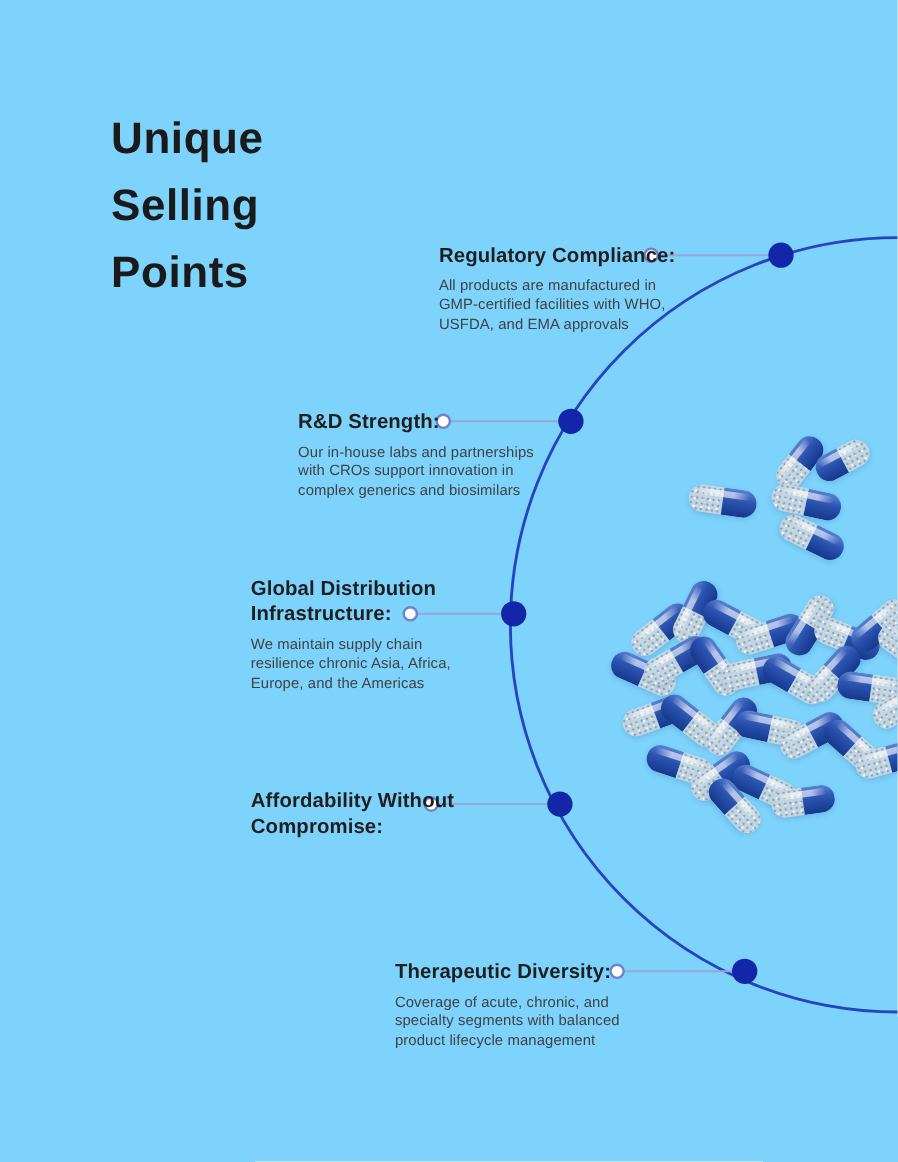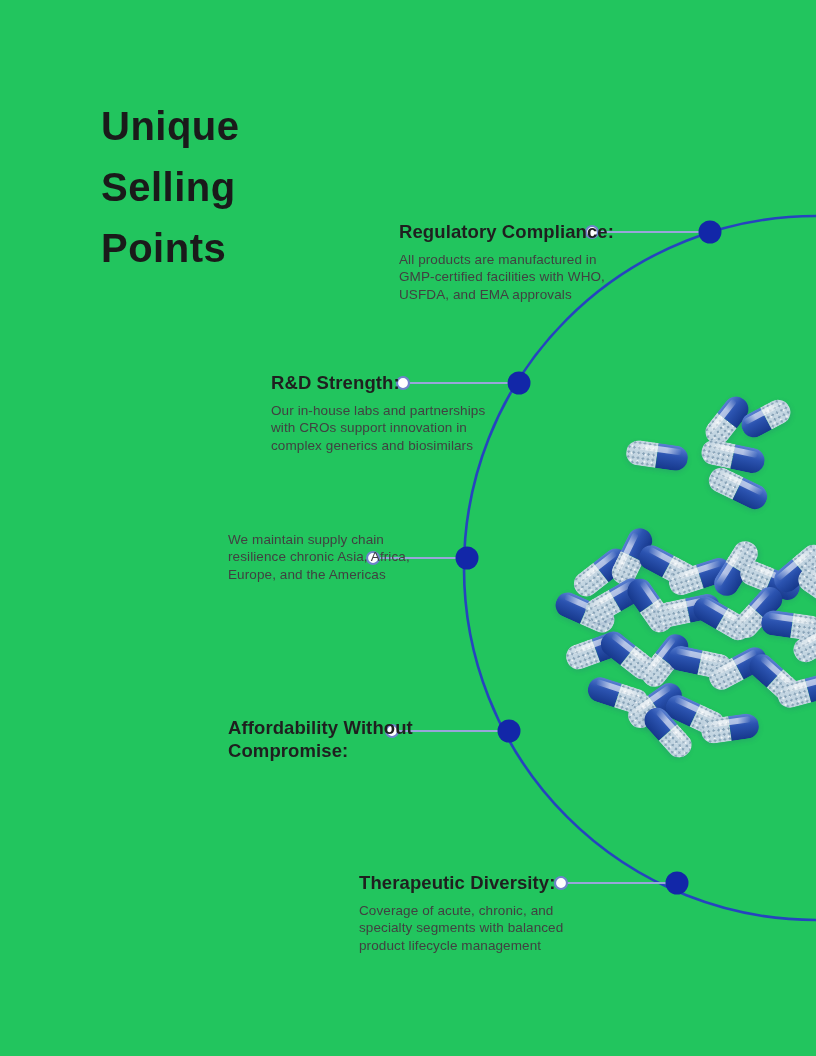--- a/index.html
+++ b/index.html
@@ -1,18 +1,18 @@
 <!DOCTYPE html>
 <html><head>
 <meta charset="utf-8">
 <style>
   html,body{margin:0;padding:0;background:#e8e8e8;}
   .page{
     position:relative;width:816px;height:1056px;margin:0 auto;
-    background:#22c55e;overflow:hidden;
+    background:#7dd3fc;overflow:hidden;
     font-family:"Liberation Sans",sans-serif;
   }
   .title{
     position:absolute;left:101px;top:96px;margin:0;
     font-size:40px;line-height:61px;font-weight:800;letter-spacing:.5px;
     color:#1a1a1a;white-space:pre-line;
   }
   #diagram{position:absolute;left:0;top:0;width:816px;height:1056px;}
   #capsules{position:absolute;left:0;top:0;width:816px;height:1056px;pointer-events:none;}
   .item{position:absolute;width:250px;}
@@ -217,20 +217,22 @@
   </section>
 
   <section class="item item-2">
     <h2>R&amp;D Strength:</h2>
     <p>Our in-house labs and partnerships
 with CROs support innovation in
 complex generics and biosimilars</p>
   </section>
 
   <section class="item item-3">
+    <h2>Global Distribution
+Infrastructure:</h2>
     <p>We maintain supply chain
 resilience chronic Asia, Africa,
 Europe, and the Americas</p>
   </section>
 
   <section class="item item-4">
     <h2>Affordability Without
 Compromise:</h2>
   </section>
 

